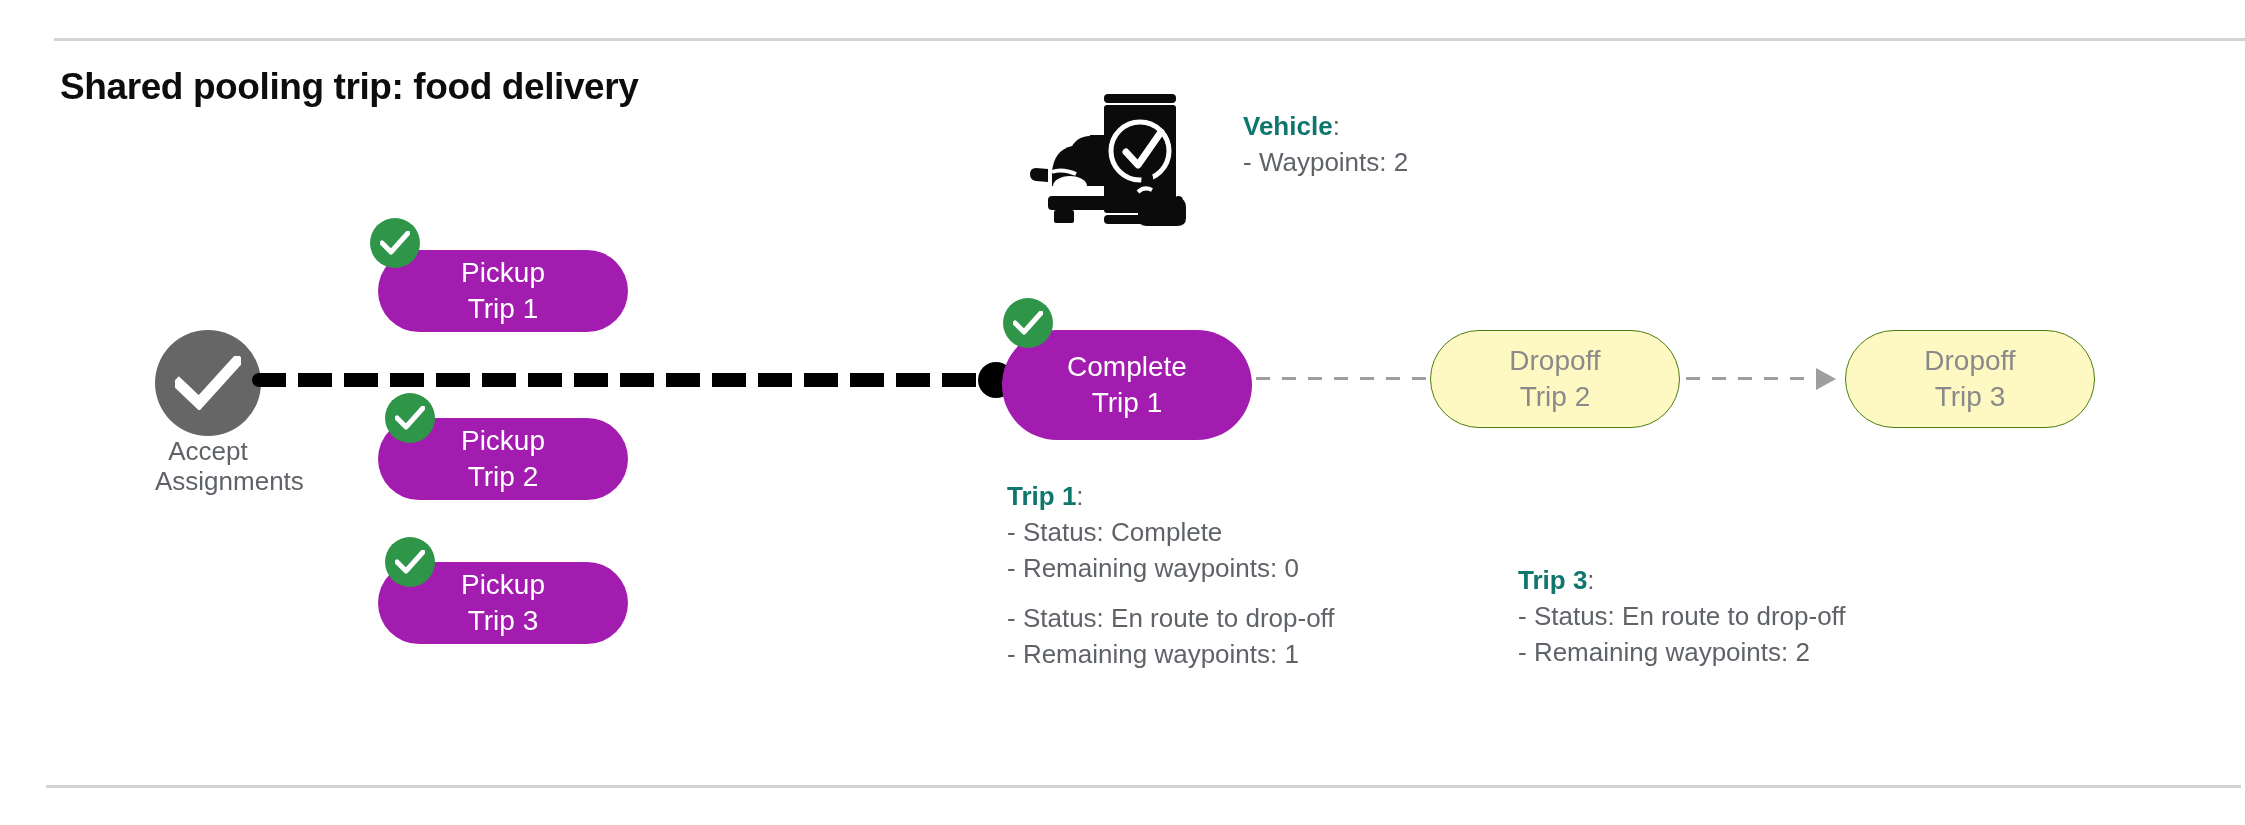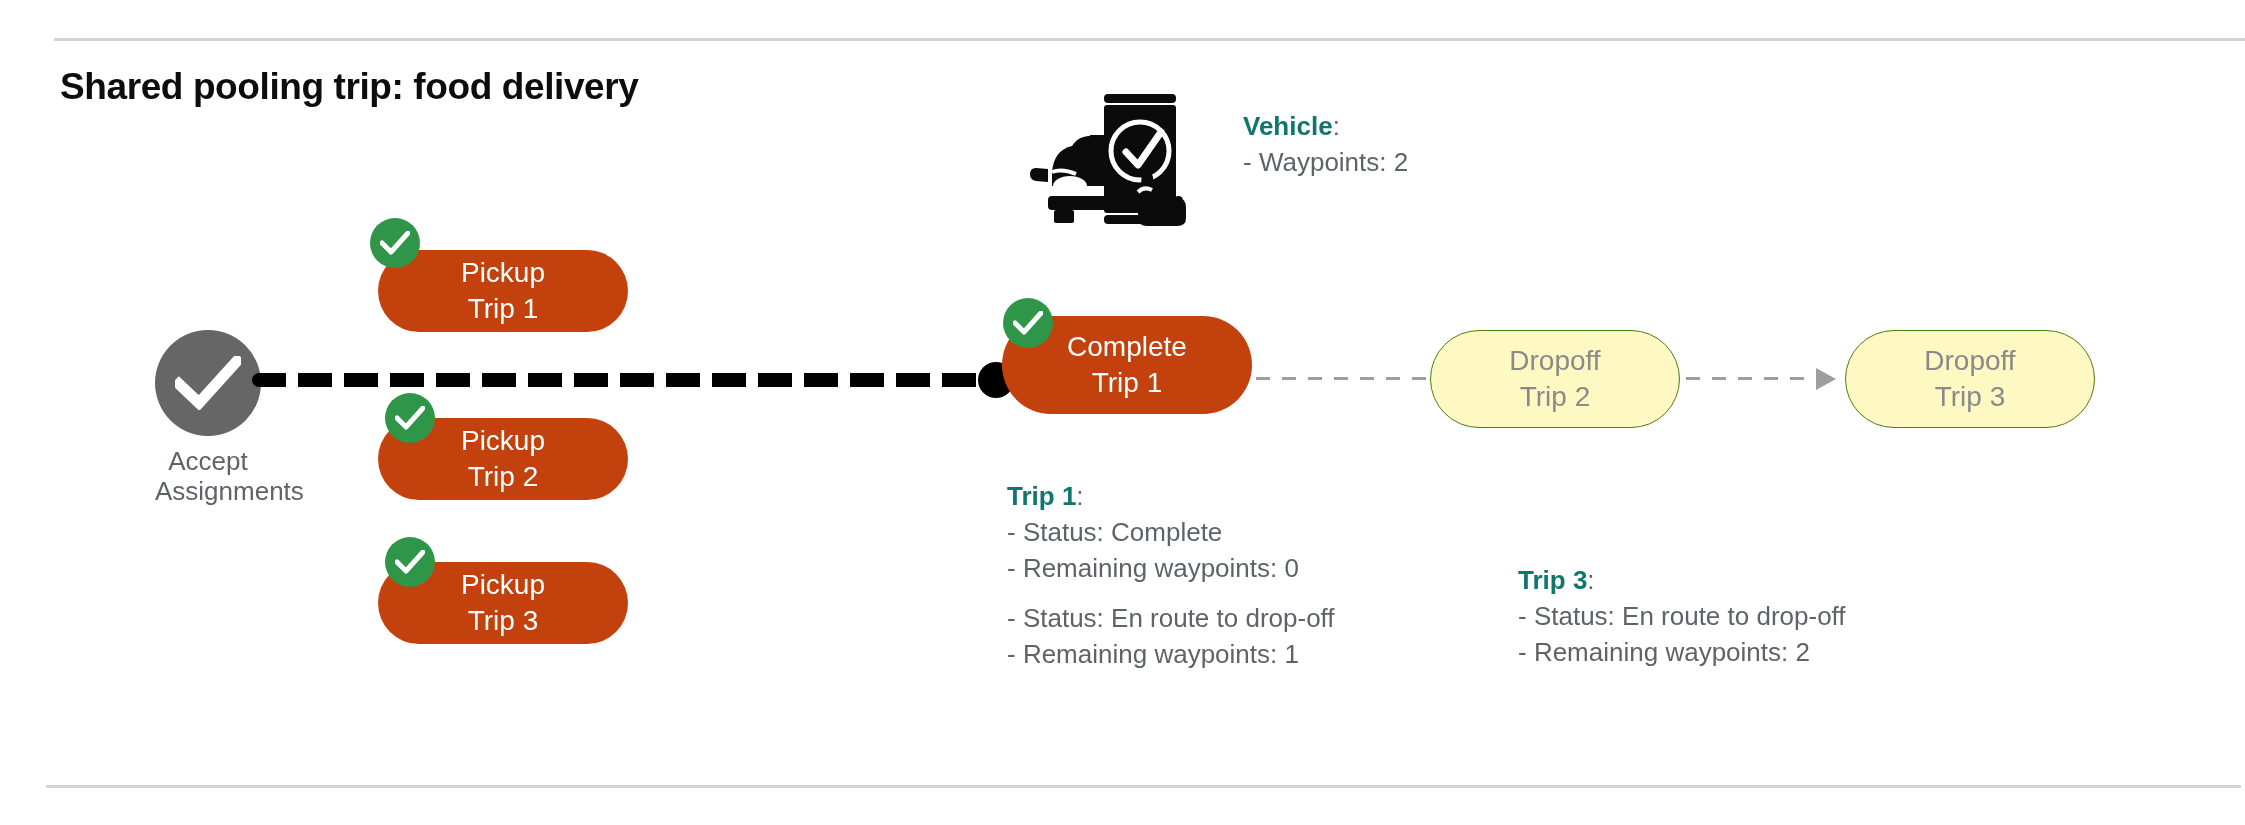--- a/index.html
+++ b/index.html
@@ -49,21 +49,21 @@
   }
   #accept-circle {
     width: 106px;
     height: 106px;
     border-radius: 50%;
     background: #666666;
     position: relative;
   }
   #accept-circle svg { position: absolute; left: 20px; top: 26px; }
   #accept-label {
-    margin-top: 10px;
+    margin-top: 0;
     font-size: 26px;
     line-height: 1.17;
     color: #5f6368;
     white-space: pre-line;
   }
 
   
   #trunk-line {
     position: absolute;
     left: 252px;
@@ -91,38 +91,38 @@
     position: absolute;
     border-radius: 100px;
     display: flex;
     flex-direction: column;
     align-items: center;
     justify-content: center;
     text-align: center;
     box-sizing: border-box;
   }
   .pill.filled {
-    background: #c2410c;
+    background: #a21caf;
     color: #ffffff;
   }
   .pill.outline {
     background: #fef9c3;
     border: 1px solid #4d7c0f;
     color: #8a8a8a;
   }
   .pill .l1, .pill .l2 {
     font-size: 28px;
     line-height: 1.28;
     white-space: nowrap;
   }
 
   #pill-pickup-1 { left: 378px;  top: 250px; width: 250px; height: 82px; }
   #pill-pickup-2 { left: 378px;  top: 418px; width: 250px; height: 82px; }
   #pill-pickup-3 { left: 378px;  top: 562px; width: 250px; height: 82px; }
-  #pill-complete-1 { left: 1002px; top: 316px; width: 250px; height: 98px; }
+  #pill-complete-1 { left: 1002px; top: 330px; width: 250px; height: 110px; }
   #pill-dropoff-2 { left: 1430px; top: 330px; width: 250px; height: 98px; }
   #pill-dropoff-3 { left: 1845px; top: 330px; width: 250px; height: 98px; }
 
   
   .check-badge {
     position: absolute;
     width: 50px;
     height: 50px;
     border-radius: 50%;
     background: #2E9549;

